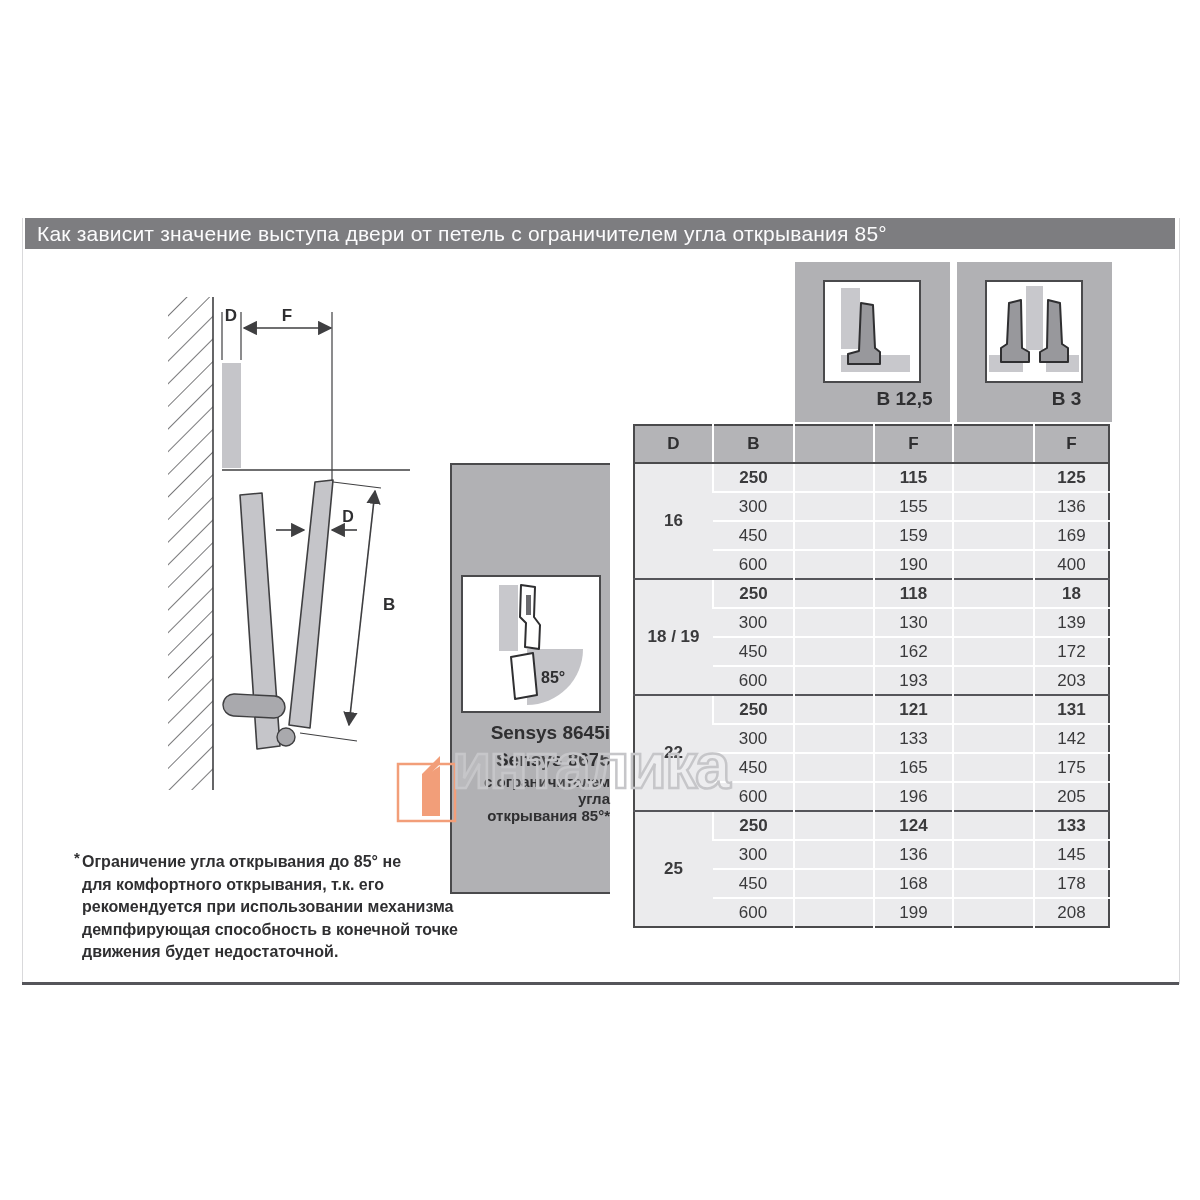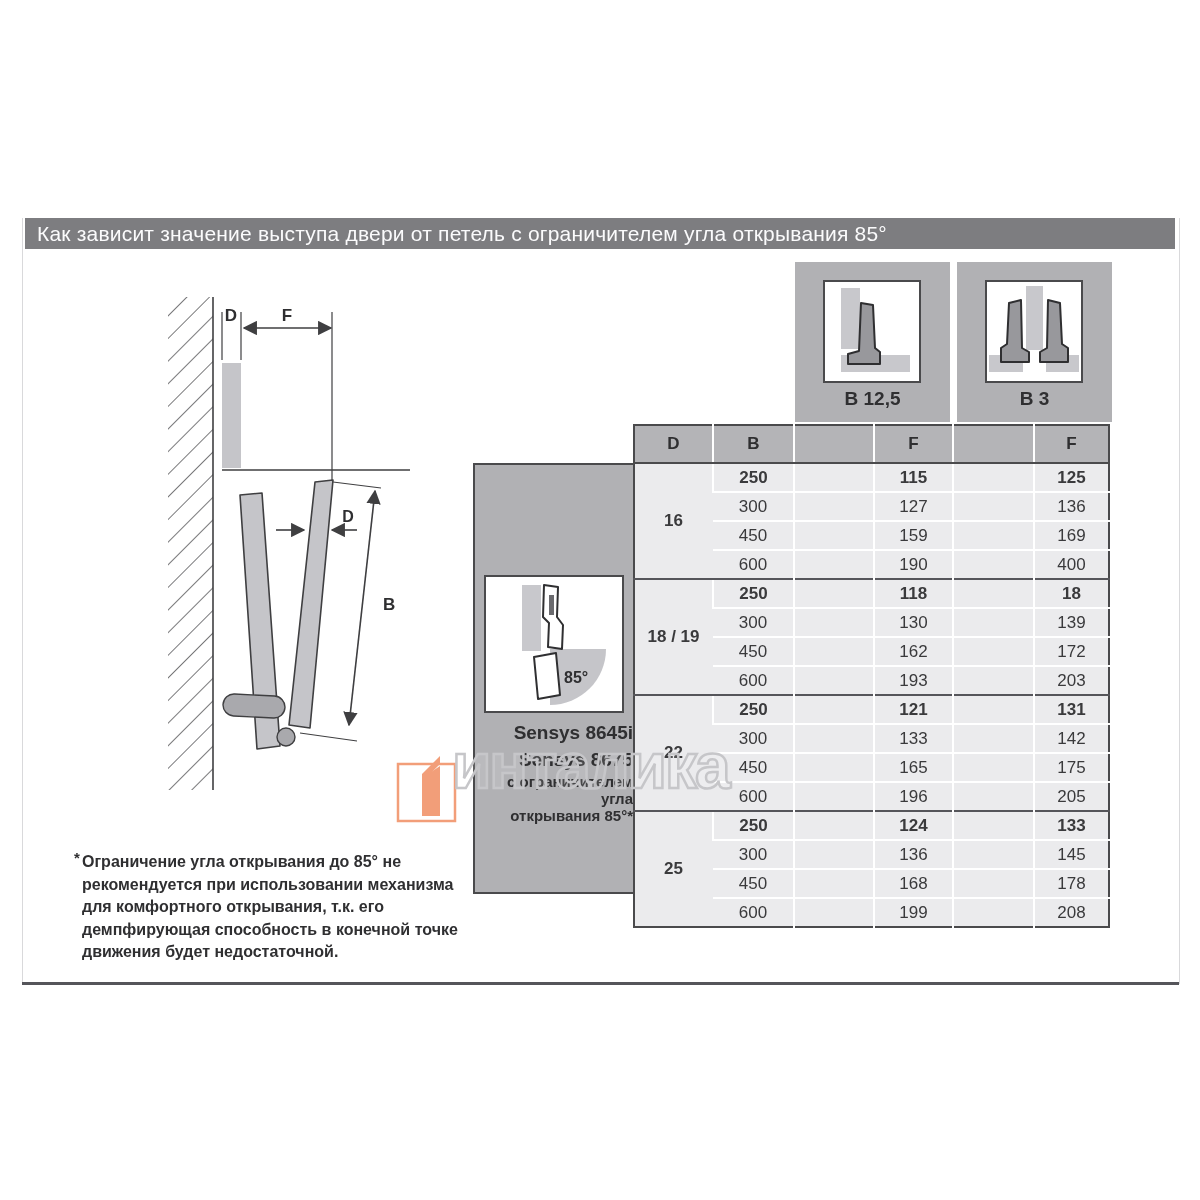--- a/index.html
+++ b/index.html
@@ -14,24 +14,24 @@
   
   .titlebar{position:absolute;left:25px;top:218px;width:1150px;height:31px;
             background:#7d7d80;color:#fbfbfc;font-size:21px;line-height:31px;
             padding-left:12px;box-sizing:border-box;letter-spacing:.2px;white-space:nowrap;}
 
   
   .legend-box{position:absolute;top:262px;width:155px;height:160px;background:#b1b1b4;}
   .legend-box .inner{position:absolute;left:28px;top:18px;width:98px;height:103px;
                      background:#fff;border:2px solid #4a4a4c;box-sizing:border-box;}
   .legend-box .lbl{position:absolute;left:0;bottom:12px;width:100%;text-align:center;
-                   font-size:19px;font-weight:bold;color:#2f2f31;}
-
-  
-  .sidebar{position:absolute;left:473px;top:463px;width:160px;height:431px;background:#b1b1b4;
+                   font-size:19px;font-weight:bold;color:#2f2f31;padding-left:32px;}
+
+  
+  .sidebar{position:absolute;left:450px;top:463px;width:160px;height:431px;background:#b1b1b4;
            border:2px solid #4a4a4c;border-right:none;box-sizing:border-box;}
   .sidebar .hingebox{position:absolute;left:9px;top:110px;width:140px;height:138px;
                      background:#fff;border:2px solid #4a4a4c;box-sizing:border-box;}
   .sidebar .stext{position:absolute;left:13px;top:254px;color:#2f2f31;text-align:right;}
   .sidebar .stext .big{font-size:19px;font-weight:bold;line-height:27px;}
   .sidebar .stext .small{font-size:15px;font-weight:bold;line-height:17px;}
 
   
   table.dtable{position:absolute;left:633px;top:424px;width:475px;border-collapse:collapse;
                table-layout:fixed;background:#ebebed;border:2px solid #4a4a4c;}
@@ -172,21 +172,21 @@
           <td rowspan="4">16</td>
           <td>250</td>
           <td></td>
           <td>115</td>
           <td></td>
           <td>125</td>
         </tr>
         <tr>
           <td>300</td>
           <td></td>
-          <td>127</td>
+          <td>155</td>
           <td></td>
           <td>136</td>
         </tr>
         <tr>
           <td>450</td>
           <td></td>
           <td>159</td>
           <td></td>
           <td>169</td>
         </tr>
@@ -284,22 +284,22 @@
           <td></td>
           <td>208</td>
         </tr>
       </tbody>
   </table>
 
   <div class="footnote">
     <span class="marker">*</span>
     <div class="lines">
         <div>Ограничение угла открывания до 85° не</div>
+        <div>для комфортного открывания, т.к. его</div>
         <div>рекомендуется при использовании механизма</div>
-        <div>для комфортного открывания, т.к. его</div>
         <div>демпфирующая способность в конечной точке</div>
         <div>движения будет недостаточной.</div>
       </div>
   </div>
 
   <svg class="wm" style="left:396px;top:754px;" width="66" height="72" viewBox="0 0 66 72">
     <rect x="2" y="10" width="57" height="57" fill="none" stroke="#f29e79" stroke-width="2.5"></rect>
     <path d="M26,24 L44,12 L44,62 L26,62 Z" fill="#f29e79"></path>
     <path d="M26,20 L44,2 L44,10 L26,28 Z" fill="#f29e79"></path>
   </svg>

